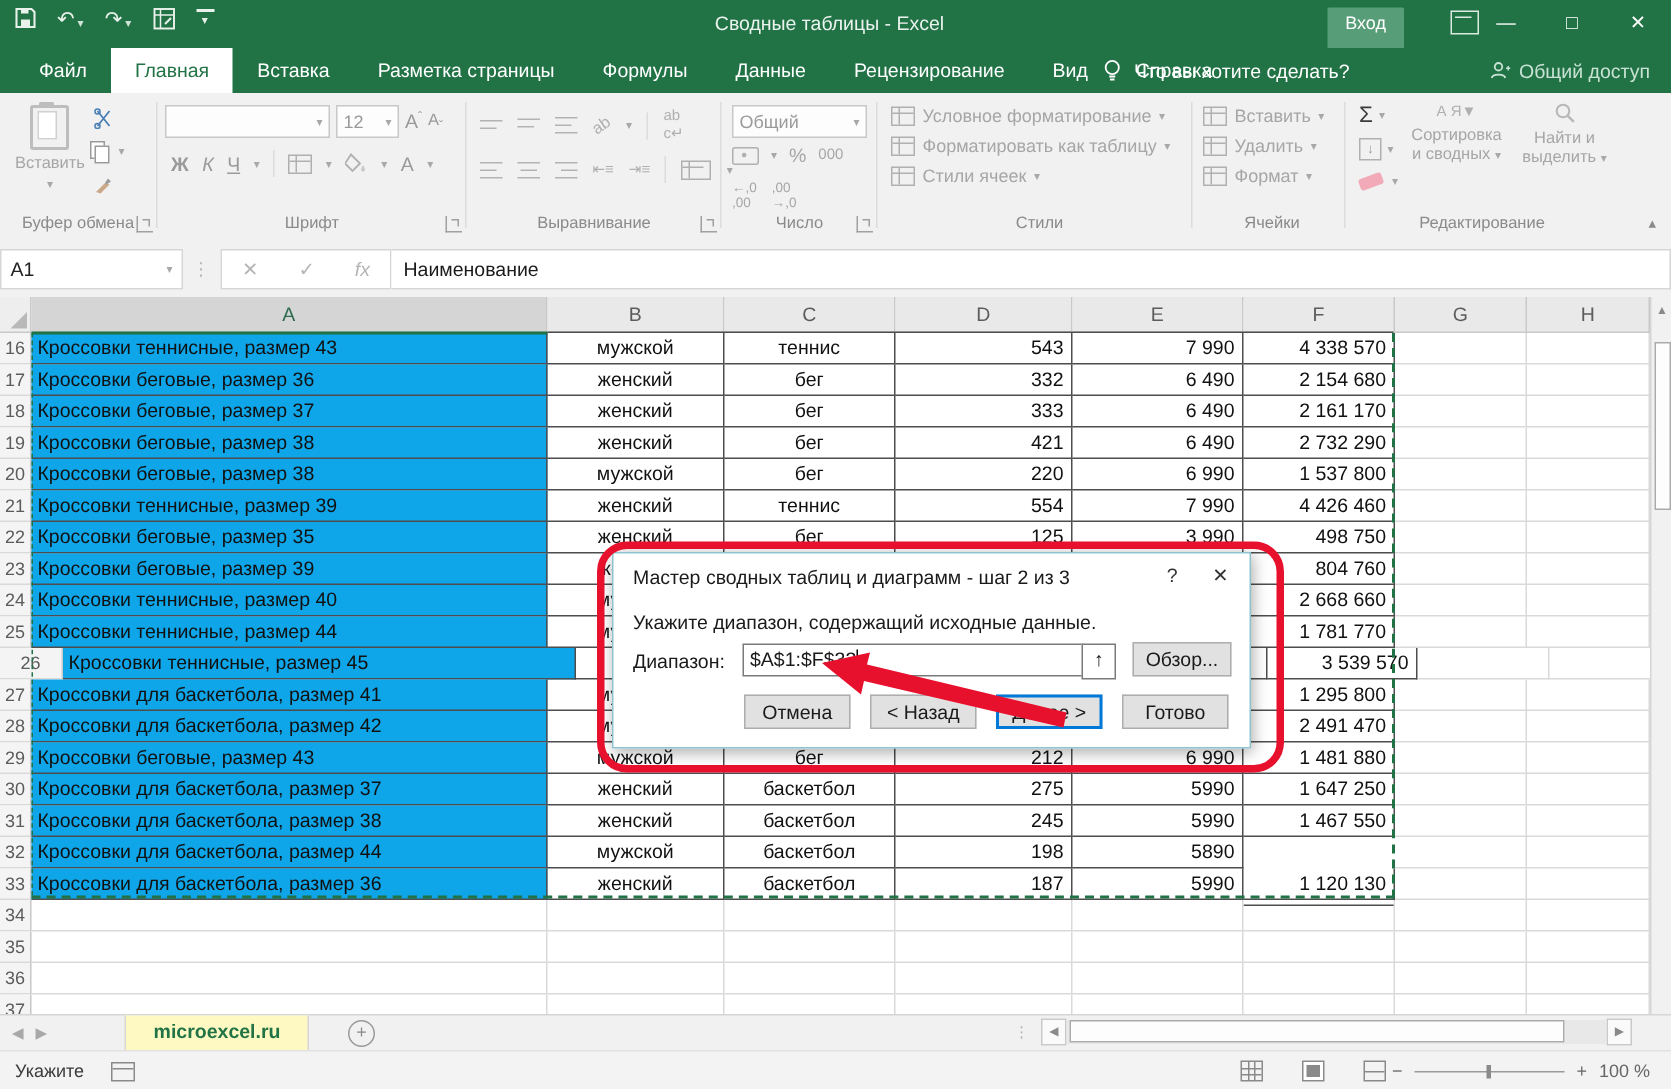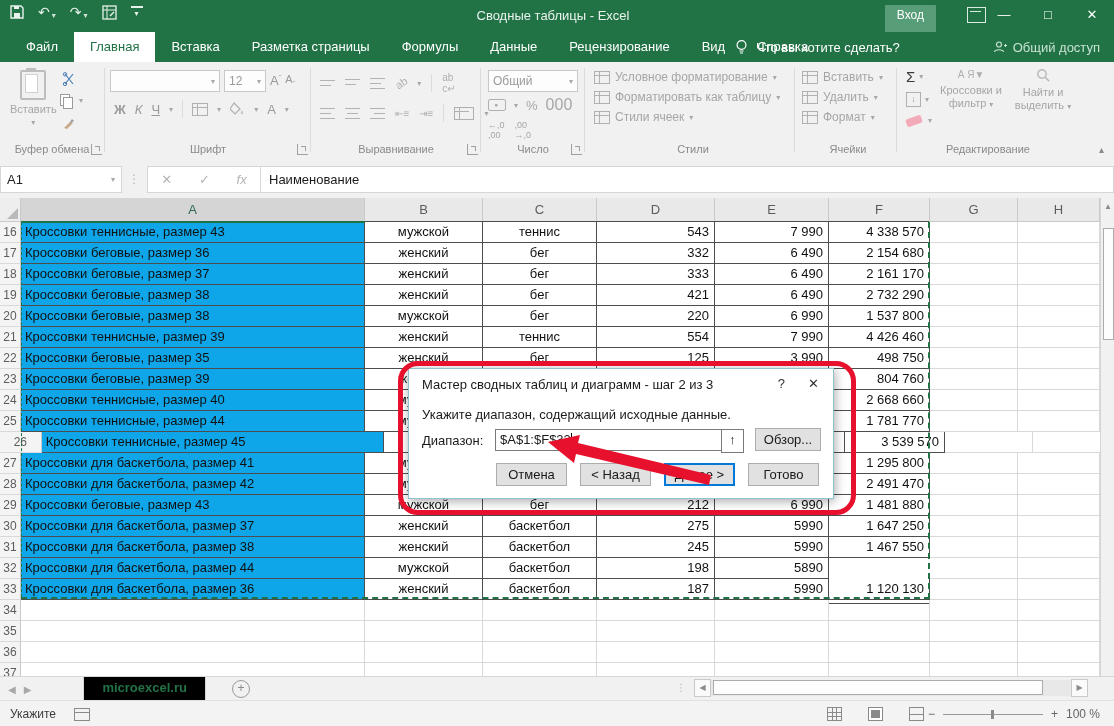--- a/index.html
+++ b/index.html
@@ -101,21 +101,21 @@
   .dbtn.b1{left:87px;top:94px;width:71px;}
   .dbtn.b2{left:171px;top:94px;width:71px;}
   .dbtn.b3{left:255px;top:94px;width:71px;border:2px solid #0078d7;line-height:19px;}
   .dbtn.b4{left:339px;top:94px;width:71px;}
   .redbox{left:398px;top:361px;width:448px;height:144px;border:5px solid #e8112d;border-radius:20px;z-index:40;pointer-events:none;}
   .redarrow{left:528px;top:423px;z-index:45;pointer-events:none;}
 
   
   .tabsbar{left:0;top:676px;width:1114px;height:24px;background:#f1f1f1;border-top:1px solid #d6d6d6;display:flex;align-items:center;}
   .navarr{color:#a8a8a8;font-size:10px;margin:0 8px;}
-  .sheettab{height:23px;background:#000000;border-right:1px solid #d6d6d6;border-left:1px solid #d6d6d6;border-bottom:2px solid #217346;
+  .sheettab{height:23px;background:#fef9c3;border-right:1px solid #d6d6d6;border-left:1px solid #d6d6d6;border-bottom:2px solid #217346;
             padding:0 18px;margin-left:44px;line-height:21px;color:#217346;font-weight:bold;font-size:13px;}
   .addsheet{width:16px;height:16px;border:1px solid #9a9a9a;border-radius:50%;color:#8a8a8a;text-align:center;line-height:14px;font-size:12px;margin-left:26px;}
   .hscroll{position:absolute;right:14px;top:679px;width:424px;height:17px;display:flex;align-items:center;}
   .hs-dots{color:#b0b0b0;font-size:10px;margin-right:8px;}
   .hs-btn{width:15px;height:16px;border:1px solid #c9c9c9;background:#fafafa;color:#8a8a8a;font-size:8px;text-align:center;line-height:15px;}
   .hs-track{width:360px;height:16px;background:#e8e8e8;position:relative;}
   .hs-thumb{position:absolute;left:2px;top:0;width:330px;height:15px;background:#fdfdfd;border:1px solid #ababab;box-sizing:border-box;}
 
   
   .statusbar{left:0;top:700px;width:1114px;height:26px;background:#f3f3f3;border-top:1px solid #e1e1e1;display:flex;align-items:center;font-size:12px;color:#3b3b3b;}
@@ -289,21 +289,21 @@
       <div class="combo" style="position:absolute;left:6px;top:8px;width:80px">
           <span>Общий</span>
           <span class="car">▾</span>
         </div>
       <div class="mrow" style="left:6px;top:34px;gap:8px">
         <span style="width:16px;height:10px;border:1px solid #b0b0b0;border-radius:2px;position:relative">
             <span style="position:absolute;left:5px;top:1px;font-size:7px;color:#b0b0b0">●</span>
           </span>
           <span class="car">▾</span>
         <span style="color:#a6a6a6;font-size:13px">%</span>
-        <span style="color:#a6a6a6;font-size:16px">000</span>
+        <span style="color:#a6a6a6;font-size:10px">000</span>
       </div>
       <div class="mrow" style="left:6px;top:58px;gap:10px;color:#a6a6a6;font-size:9px">
         <span>←,0<br>,00</span>
         <span>,00<br>→,0</span>
       </div>
       <div class="grplabel">Число</div>
       <div class="launcher"></div>
     </div>
     <div class="gsep" style="left:584px"></div>
 
@@ -359,21 +359,21 @@
       <div class="mrow" style="left:8px;top:30px;gap:4px">
           <span style="width:13px;height:13px;border:1px solid #b0b0b0;color:#9a9a9a;font-size:9px;text-align:center;line-height:12px">↓</span>
           <span class="car">▾</span>
         </div>
       <div class="mrow" style="left:8px;top:54px;gap:6px">
           <span class="eraser"></span>
           <span class="car">▾</span>
         </div>
       <div class="stackbtn" style="left:40px">
         <span style="font-size:10px;color:#b0b0b0"><span>А Я</span>▼</span>
-        <span><span>Кроссовки и фильтр</span> <span class="car">▾</span></span>
+        <span><span>Сортировка и сводных</span> <span class="car">▾</span></span>
       </div>
       <div class="stackbtn" style="left:112px">
         <svg width="15" height="15" viewBox="0 0 15 15">
             <circle cx="6" cy="6" r="4.2" fill="none" stroke="#b8b8b8" stroke-width="1.4"></circle>
             <path d="M9.2 9.2l4 4" stroke="#b8b8b8" stroke-width="1.6"></path>
           </svg>
         <span><span>Найти и выделить</span> <span class="car">▾</span></span>
       </div>
       <div class="grplabel">Редактирование</div>
     </div>

